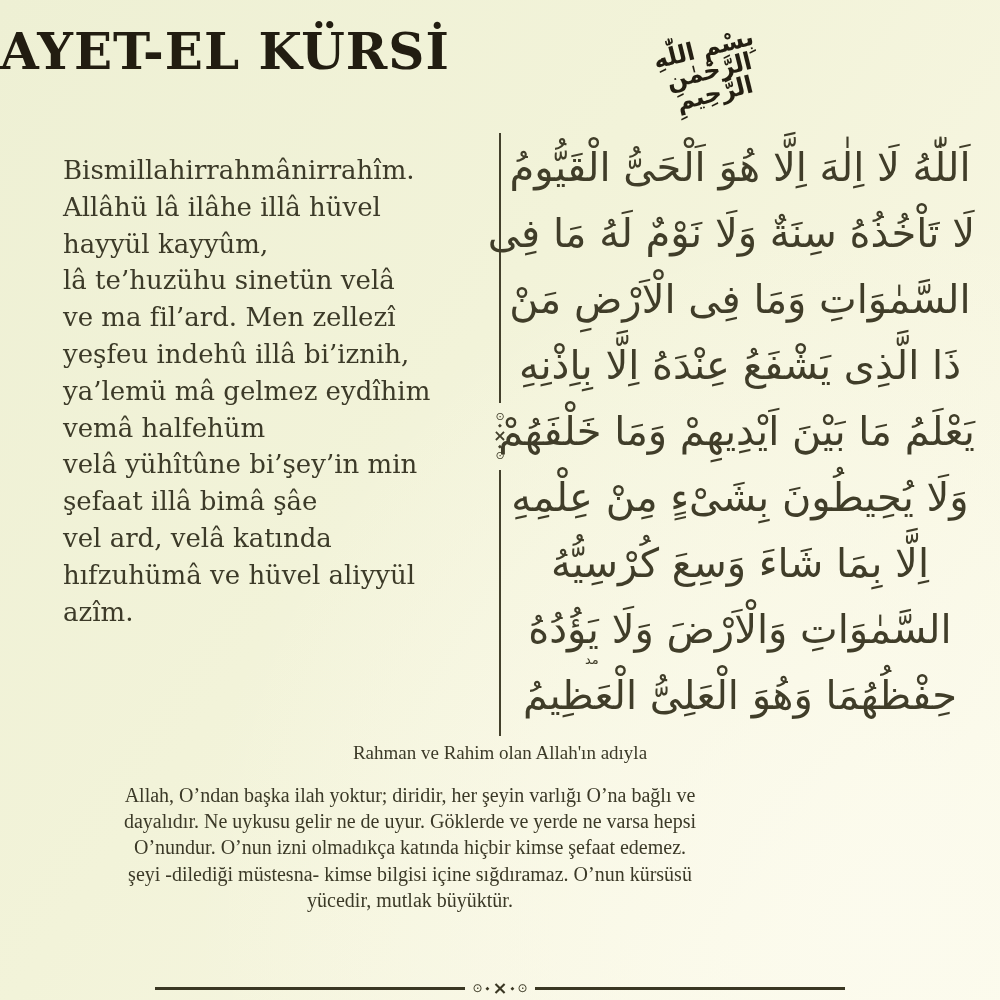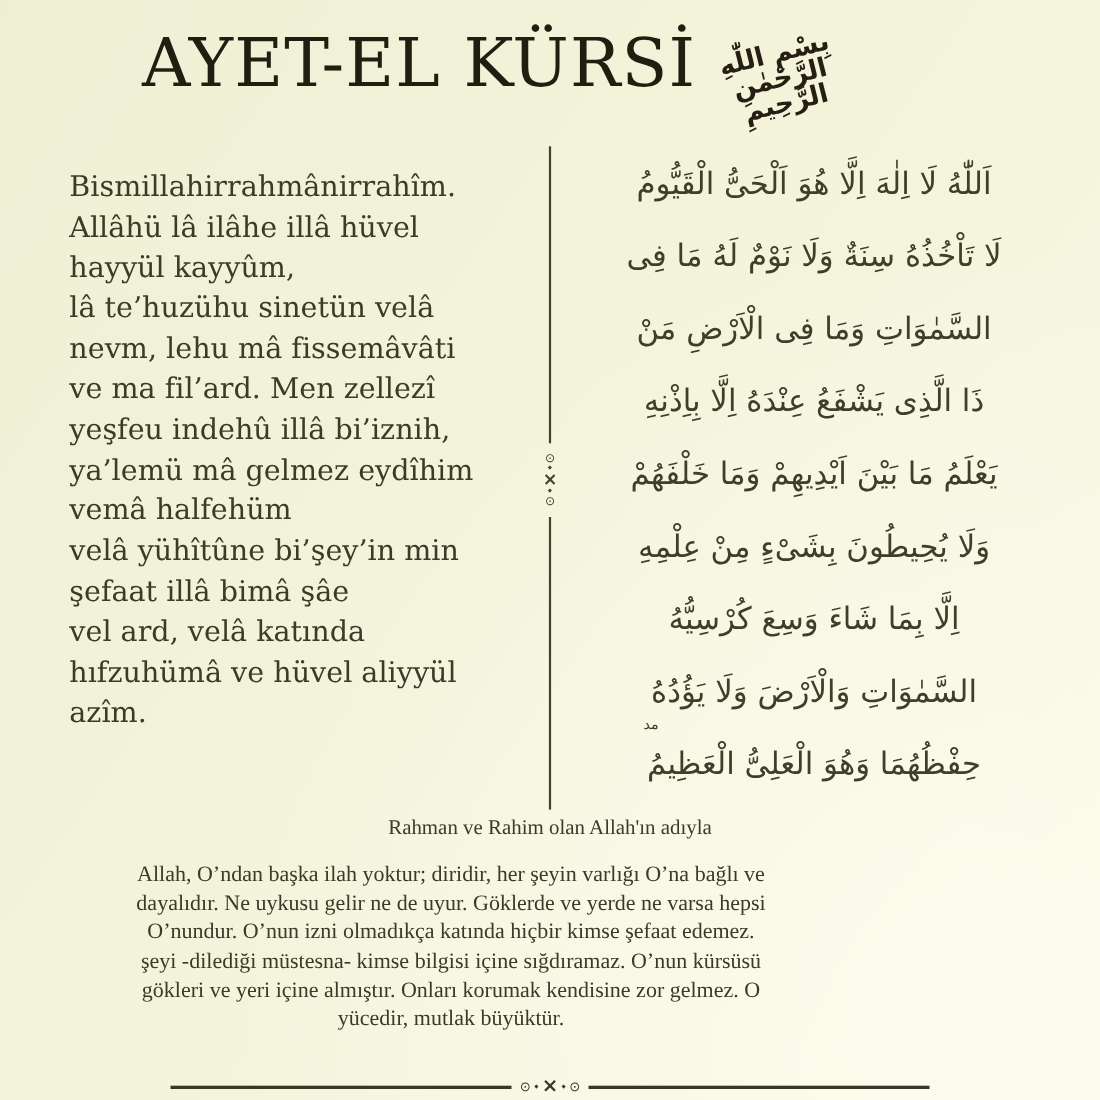--- a/index.html
+++ b/index.html
@@ -6,41 +6,41 @@
   body{
     width:1000px;height:1000px;position:relative;overflow:hidden;
     background:
       radial-gradient(ellipse at 88% 92%, rgba(252,251,238,.95) 0%, rgba(252,251,238,0) 55%),
       linear-gradient(125deg, #eef0d4 0%, #f2f3d9 42%, #f7f6e1 75%, #fbfae9 100%);
     font-family:"DejaVu Serif", serif;
     color:#3c3a28;
   }
   .title{
     position:absolute; top:22px; left:0; width:762px;
-    text-align:center; font-family:"DejaVu Serif", serif; font-weight:normal;
-    font-size:61px; letter-spacing:1px; color:#221d11; white-space:nowrap;
+    text-align:left; font-family:"DejaVu Serif", serif; font-weight:bold;
+    font-size:50px; letter-spacing:1px; color:#221d11; white-space:nowrap;
   }
   .calligraphy{
     position:absolute; left:646px; top:8px; width:126px; height:126px;
     display:flex; align-items:center; justify-content:center;
   }
   .calligraphy-inner{
     transform:rotate(-14deg); direction:rtl; text-align:center;
     font-family:"DejaVu Sans", sans-serif; font-weight:bold;
     font-size:24px; line-height:.95; color:#241f12;
   }
   .calligraphy-inner .cal-line{white-space:nowrap;}
   .latin-col{position:absolute; left:63px; top:152px; width:440px;}
   .latin-col .latin-line{
     font-family:"DejaVu Serif", serif; font-size:26px; line-height:36.8px;
     text-align:left; color:#3c3a28; white-space:nowrap;
   }
   .arabic-col{position:absolute; left:505px; top:134px; width:470px; direction:rtl;}
   .arabic-col .arabic-line{
-    font-family:"DejaVu Sans", sans-serif; font-size:28px; line-height:66px;
+    font-family:"DejaVu Sans", sans-serif; font-size:40px; line-height:66px;
     text-align:center; color:#403d29; white-space:nowrap;
   }
   .tajweed-mark{
     position:absolute; left:80px; top:518px; font-family:"DejaVu Sans", sans-serif;
     font-size:13px; color:#403d29; direction:rtl;
   }
   .vdiv{position:absolute; left:499px; width:2px; background:#43402c;}
   .vdiv-top{top:133px; height:270px;}
   .vdiv-bottom{top:470px; height:266px;}
   .v-ornament{
@@ -82,21 +82,20 @@
       <div class="cal-line">الرَّحْمٰنِ</div>
       <div class="cal-line">الرَّحِيمِ</div>
     </div>
 </div>
 
 <div class="latin-col">
     <div class="latin-line">Bismillahirrahmânirrahîm.</div>
     <div class="latin-line">Allâhü lâ ilâhe illâ hüvel</div>
     <div class="latin-line">hayyül kayyûm,</div>
     <div class="latin-line">lâ te’huzühu sinetün velâ</div>
-    <div class="latin-line">nevm, lehu mâ fissemâvâti</div>
     <div class="latin-line">ve ma fil’ard. Men zellezî</div>
     <div class="latin-line">yeşfeu indehû illâ bi’iznih,</div>
     <div class="latin-line">ya’lemü mâ gelmez eydîhim</div>
     <div class="latin-line">vemâ halfehüm</div>
     <div class="latin-line">velâ yühîtûne bi’şey’in min</div>
     <div class="latin-line">şefaat illâ bimâ şâe</div>
     <div class="latin-line">vel ard, velâ katında</div>
     <div class="latin-line">hıfzuhümâ ve hüvel aliyyül</div>
     <div class="latin-line">azîm.</div>
   </div>
@@ -124,21 +123,20 @@
     <div class="arabic-line">حِفْظُهُمَا وَهُوَ الْعَلِىُّ الْعَظِيمُ</div>
   </div>
 
 <div class="caption">Rahman ve Rahim olan Allah'ın adıyla</div>
 
 <div class="translation">
     <div class="translation-line">Allah, O’ndan başka ilah yoktur; diridir, her şeyin varlığı O’na bağlı ve</div>
     <div class="translation-line">dayalıdır. Ne uykusu gelir ne de uyur. Göklerde ve yerde ne varsa hepsi</div>
     <div class="translation-line">O’nundur. O’nun izni olmadıkça katında hiçbir kimse şefaat edemez.</div>
     <div class="translation-line">şeyi -dilediği müstesna- kimse bilgisi içine sığdıramaz. O’nun kürsüsü</div>
-    <div class="translation-line">gökleri ve yeri içine almıştır. Onları korumak kendisine zor gelmez. O</div>
     <div class="translation-line">yücedir, mutlak büyüktür.</div>
   </div>
 
 <div class="hdiv hdiv-left"></div>
 <div class="h-ornament">
   <span class="orn-circle">⊙</span>
   <span class="orn-diamond">◆</span>
   <span class="orn-cross">×</span>
   <span class="orn-diamond">◆</span>
   <span class="orn-circle">⊙</span>

